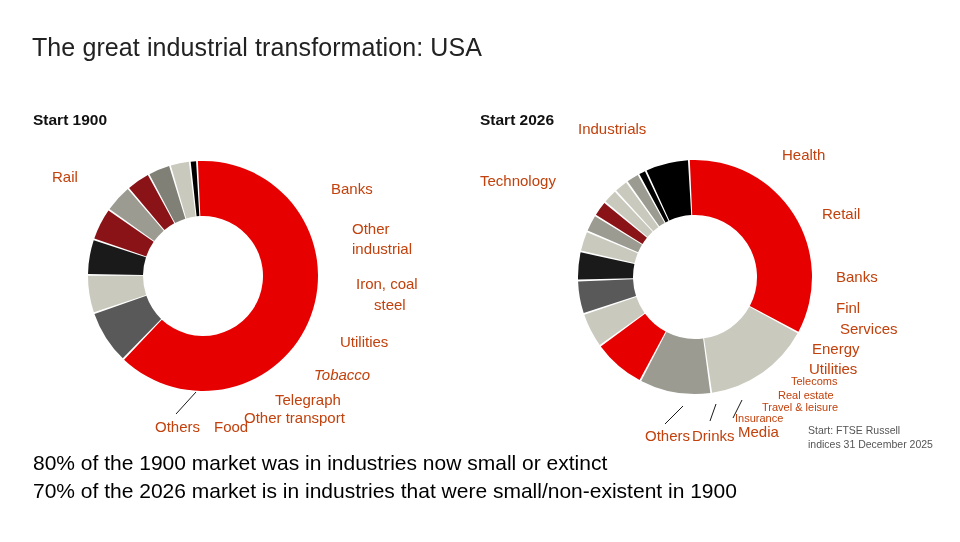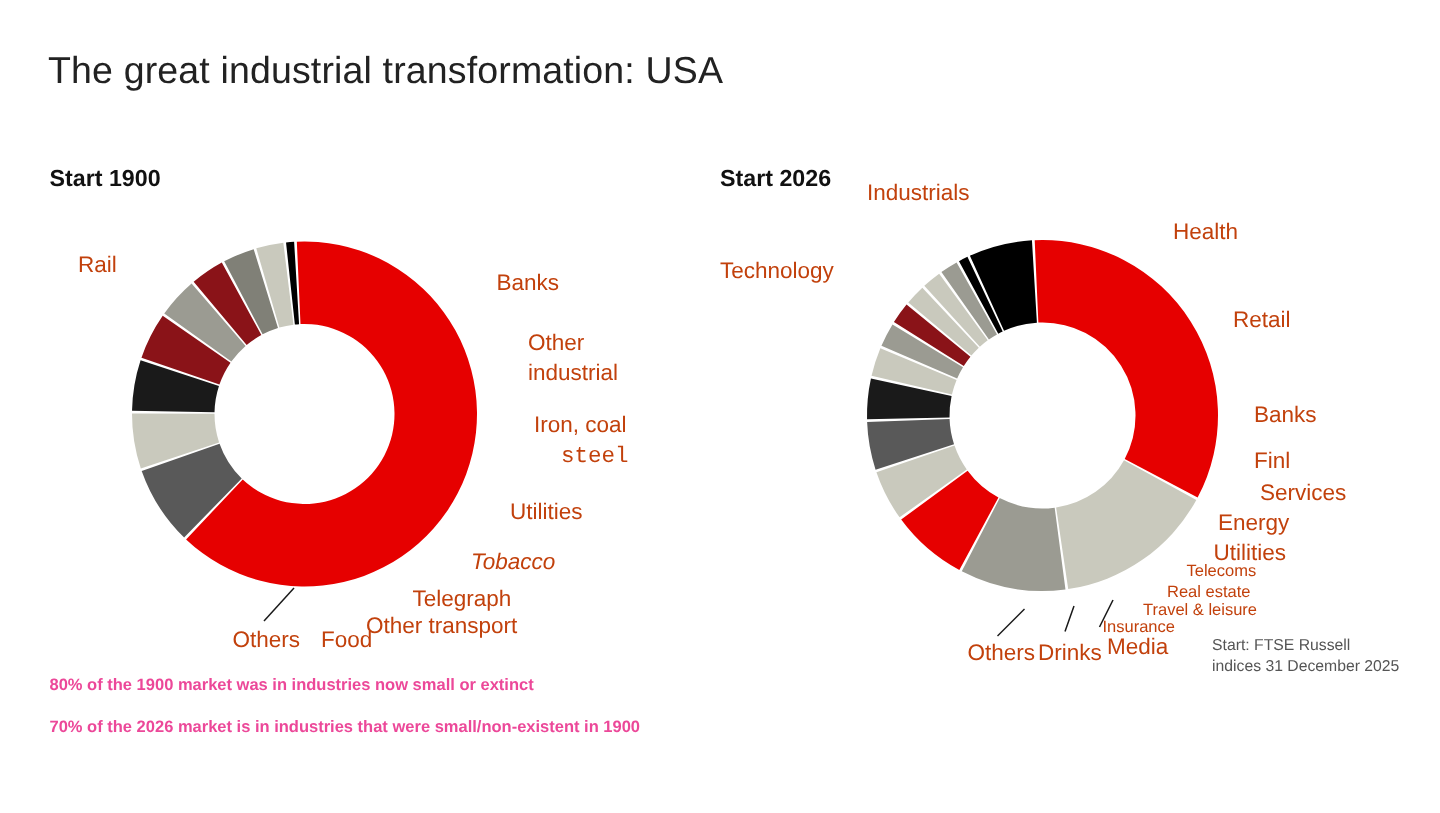--- a/index.html
+++ b/index.html
@@ -25,21 +25,21 @@
 
   .lbl{position:absolute;font-size:15.5px;color:#c2410c;white-space:nowrap;line-height:1.07;text-align:right;}
   .lbl.sm{font-size:11px;}
   .lbl.md{font-size:15px;}
 
   .note{
     position:absolute;left:808px;top:424px;
     font-size:10.5px;color:#555;line-height:1.32;white-space:nowrap;
   }
 
-  .bullet{position:absolute;left:33px;font-size:11px;color:#ec4899;font-weight:bold;}
+  .bullet{position:absolute;left:33px;font-size:21px;color:#000000;}
   #b1{top:451px;}
   #b2{top:479px;}
 
   .footbar{position:absolute;left:0;top:505px;width:960px;height:37px;background:#fff;}
 </style>
 </head>
 <body>
 
 <div id="slide">
 
@@ -133,21 +133,21 @@
         <line x1="742" y1="400" x2="733" y2="418" stroke="#1a1a1a" stroke-width="1"></line>
       </g>
     </svg>
 
   <div id="label-layer">
       <div class="lbl md" style="left: 52px; top: 169px;">Rail</div>
       <div class="lbl md" style="left: 331px; top: 181px;">Banks</div>
       <div class="lbl md" style="left: 352px; top: 221px;">Other</div>
       <div class="lbl md" style="left: 352px; top: 241px;">industrial</div>
       <div class="lbl md" style="left: 356px; top: 276px;">Iron, coal</div>
-      <div class="lbl md" style="left: 374px; top: 297px; font-family: Liberation Mono, monospace;">steel</div>
+      <div class="lbl md" style="left: 374px; top: 297px;">steel</div>
       <div class="lbl md" style="left: 340px; top: 334px;">Utilities</div>
       <div class="lbl md" style="left: 314px; top: 367px; font-style: italic;">Tobacco</div>
       <div class="lbl md" style="left: 275px; top: 392px;">Telegraph</div>
       <div class="lbl md" style="left: 244px; top: 410px;">Other transport</div>
       <div class="lbl md" style="left: 214px; top: 419px;">Food</div>
       <div class="lbl md" style="left: 155px; top: 419px;">Others</div>
       <div class="lbl md" style="left: 480px; top: 173px;">Technology</div>
       <div class="lbl md" style="left: 578px; top: 121px;">Industrials</div>
       <div class="lbl md" style="left: 782px; top: 147px;">Health</div>
       <div class="lbl md" style="left: 822px; top: 206px;">Retail</div>

